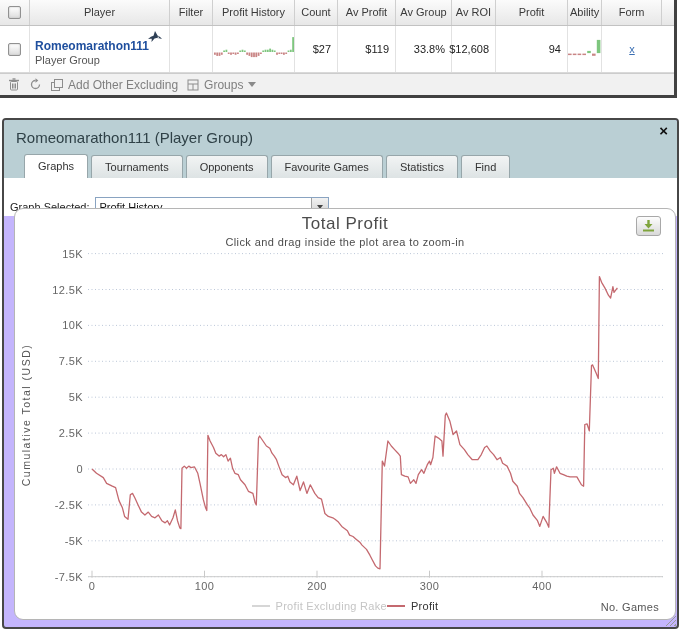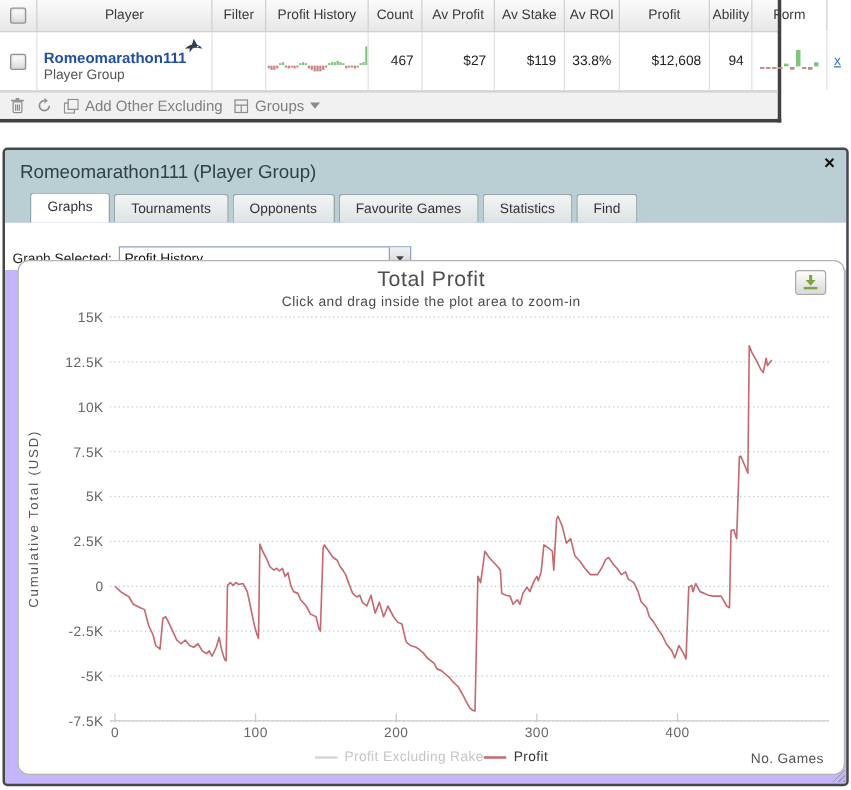--- a/index.html
+++ b/index.html
@@ -1,20 +1,20 @@
 <!DOCTYPE html>
 <html><head>
 <meta charset="utf-8">
 <style>
   * { margin:0; padding:0; box-sizing:border-box; }
   html,body { background:#fff; }
   body { width:681px; height:632px; font-family:"Liberation Sans", sans-serif; position:relative; overflow:hidden; }
 
   
-  .table-window { position:absolute; left:0; top:0; width:625px; border-right:3px solid #414141; border-bottom:3px solid #414141; background:#fff; }
+  .table-window { position:absolute; left:0; top:0; width:677px; border-right:3px solid #414141; border-bottom:3px solid #414141; background:#fff; }
   .t-grid { display:grid; grid-template-columns:30px 140px 43px 82px 43px 58px 56px 44px 72px 34px 60px 16px; }
   .t-head { background:linear-gradient(#fbfbfb,#e7e7e7); border-bottom:1px solid #c2c2c2; }
   .t-head .th { font-size:11px; color:#3a3a3a; text-align:center; padding:6px 2px; border-right:1px solid #cfcfcf; white-space:nowrap; overflow:hidden; }
   .t-head .th:last-child { border-right:none; }
   .t-row { background:#fff; border-bottom:1px solid #d9d9d9; }
   .t-row .td { border-right:1px solid #e2e2e2; min-height:46px; position:relative; font-size:11px; color:#222; }
   .t-row .td:last-child { border-right:none; }
   .td.num { display:flex; align-items:center; justify-content:flex-end; padding-right:6px; }
   .cb-cell { display:flex; align-items:center; justify-content:center; }
   .checkbox { width:13px; height:13px; border:1px solid #919191; border-radius:2px; background:linear-gradient(#ffffff,#dcdcdc); box-shadow:inset 0 0 2px #bbb; }
@@ -66,21 +66,21 @@
 <div class="table-window">
   <div class="t-grid t-head">
     <div class="th cb-cell">
         <span class="checkbox"></span>
       </div>
     <div class="th">Player</div>
     <div class="th">Filter</div>
     <div class="th">Profit History</div>
     <div class="th">Count</div>
     <div class="th">Av Profit</div>
-    <div class="th">Av Stake</div>
+    <div class="th">Av Group</div>
     <div class="th">Av ROI</div>
     <div class="th">Profit</div>
     <div class="th">Ability</div>
     <div class="th">Form</div>
     <div class="th"></div>
   </div>
 
   <div class="t-grid t-row">
     <div class="td cb-cell">
         <span class="checkbox"></span>
@@ -128,21 +128,20 @@
           <rect x="62.1" y="22.5" width="1.8" height="2.3" fill="#c98585"></rect>
           <rect x="64.4" y="22.5" width="1.8" height="1.5" fill="#c98585"></rect>
           <rect x="66.7" y="22.5" width="1.8" height="1.5" fill="#c98585"></rect>
           <rect x="69.0" y="22.5" width="1.8" height="2.3" fill="#c98585"></rect>
           <rect x="71.3" y="22.5" width="1.8" height="1.5" fill="#c98585"></rect>
           <rect x="73.6" y="20.5" width="1.8" height="1.5" fill="#7ec67e"></rect>
           <rect x="75.9" y="19.7" width="1.8" height="2.3" fill="#7ec67e"></rect>
           <rect x="78.2" y="7.1" width="1.8" height="14.9" fill="#7ec67e"></rect>
         </svg>
     </div>
-    <div class="td num">467</div>
     <div class="td num">$27</div>
     <div class="td num">$119</div>
     <div class="td num">33.8%</div>
     <div class="td num">$12,608</div>
     <div class="td num">94</div>
     <div class="td spark-cell">
       <svg id="form-spark" width="48" height="34">
           <rect x="0.0" y="21.6" width="3.6" height="1.5" fill="#c98585"></rect>
           <rect x="4.8" y="21.6" width="3.6" height="1.5" fill="#c98585"></rect>
           <rect x="9.6" y="21.6" width="3.6" height="1.5" fill="#c98585"></rect>

